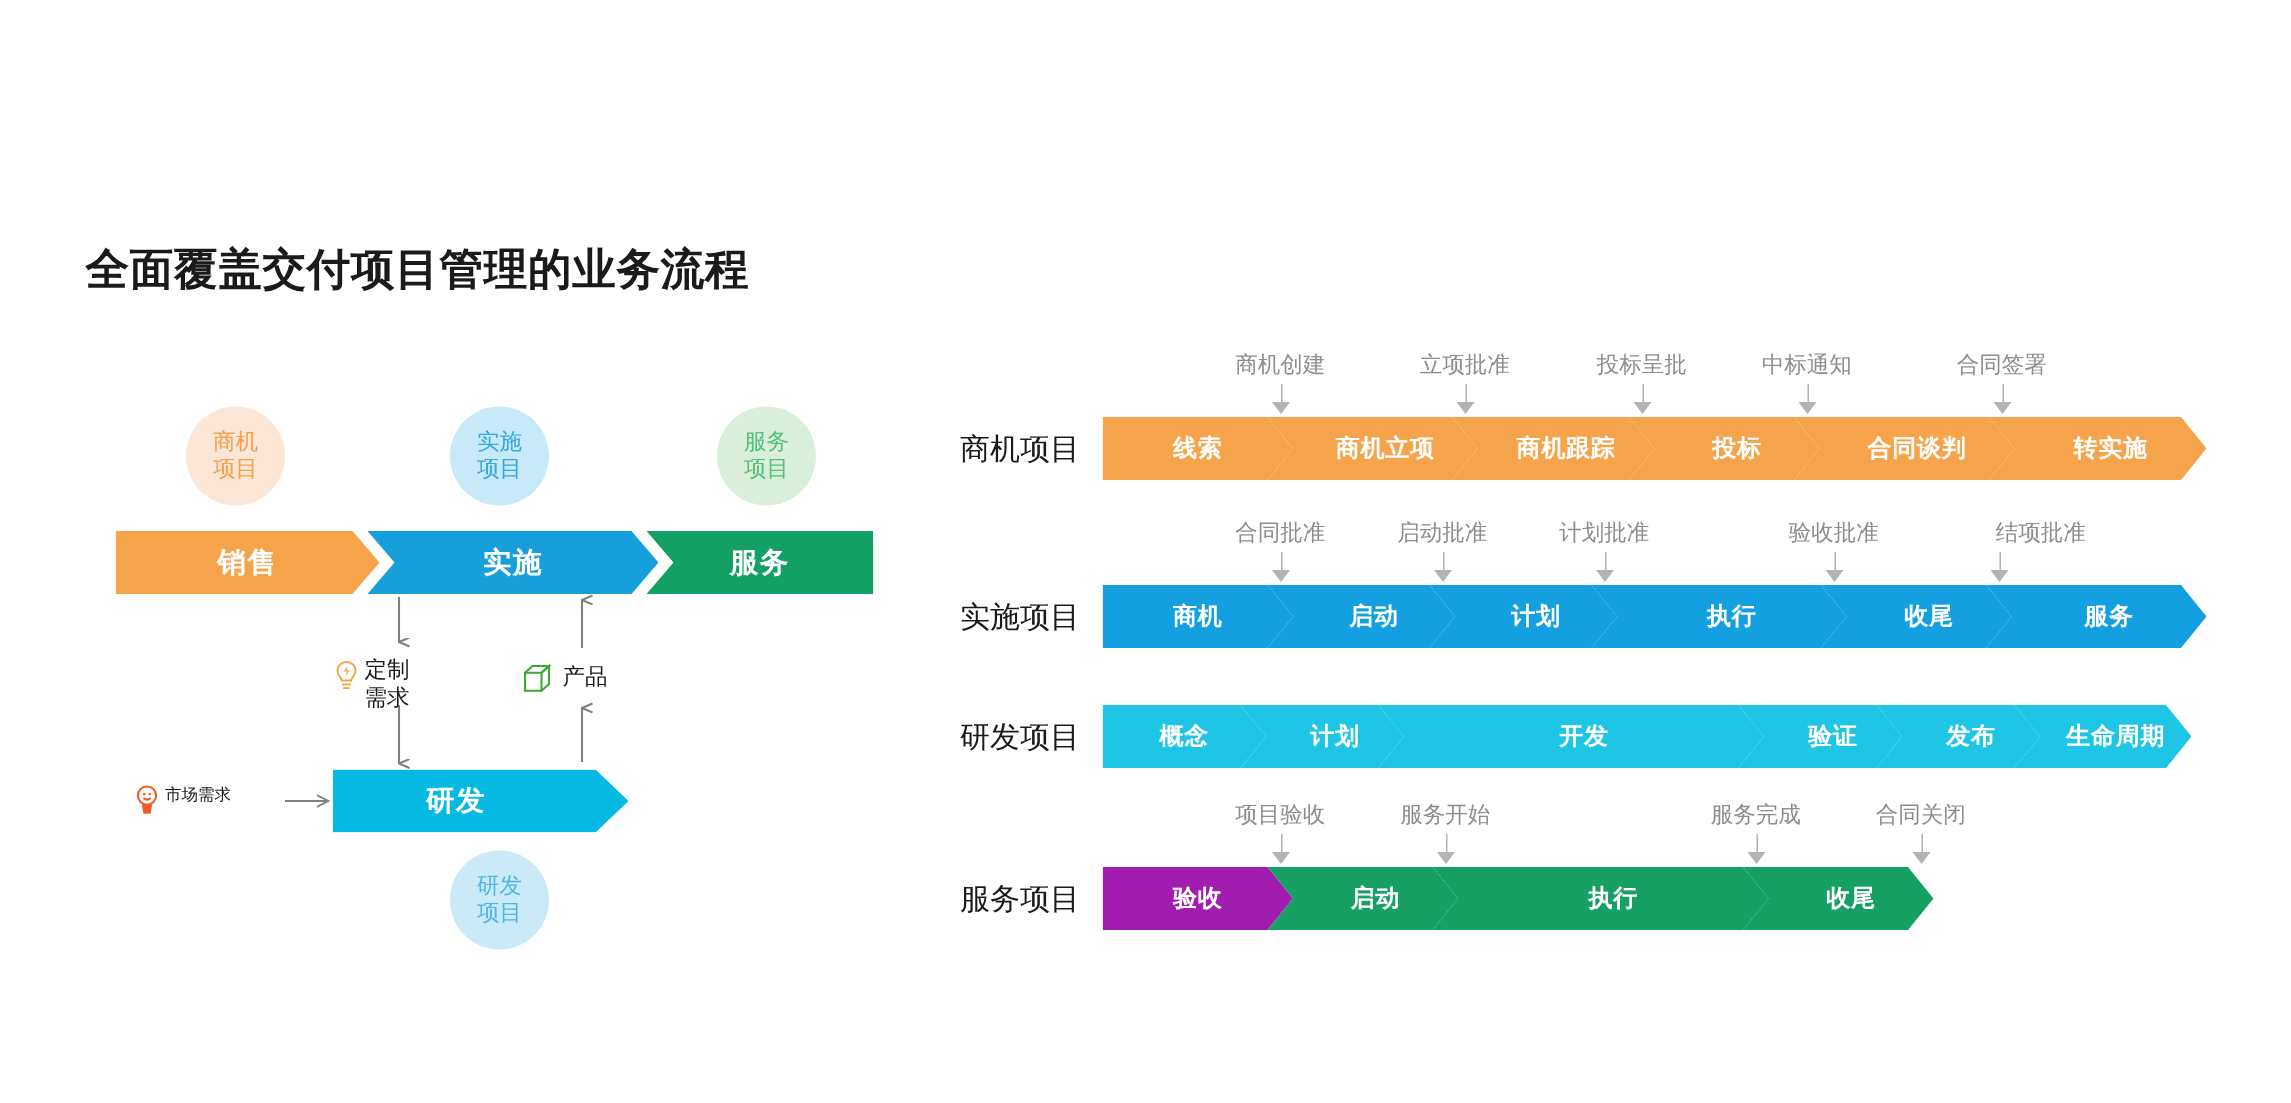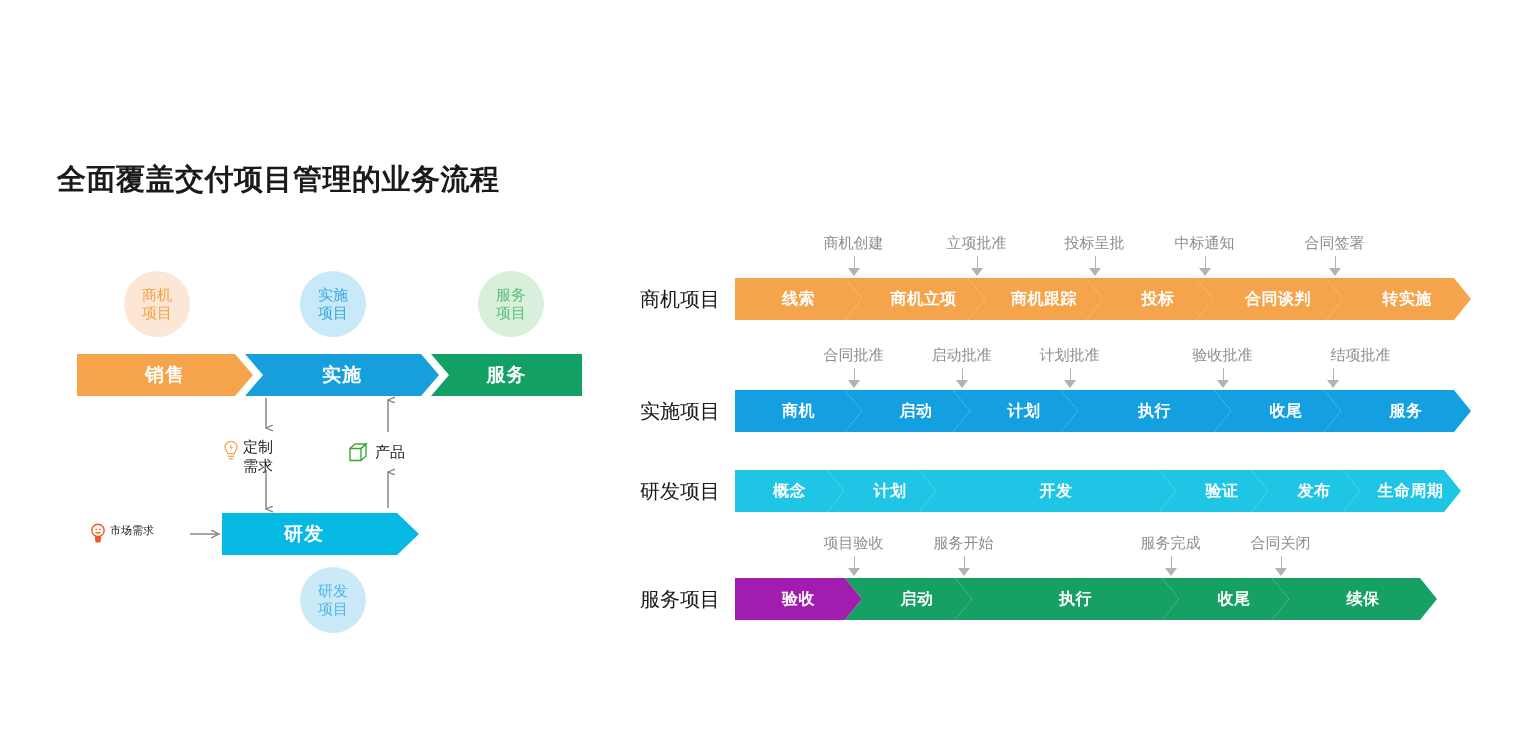--- a/index.html
+++ b/index.html
@@ -323,23 +323,20 @@
           </div>
           <div class="chev" style="left: 110px; width: 127px; background: rgb(22, 160, 100); clip-path: polygon(0px 0px, 110px 0px, 127px 50%, 110px 100%, 0px 100%, 17px 50%);">
             <span class="t" style="margin-left: 17px;">启动</span>
           </div>
           <div class="chev" style="left: 220px; width: 224px; background: rgb(22, 160, 100); clip-path: polygon(0px 0px, 207px 0px, 224px 50%, 207px 100%, 0px 100%, 17px 50%);">
             <span class="t" style="margin-left: 17px;">执行</span>
           </div>
           <div class="chev" style="left: 427px; width: 127px; background: rgb(22, 160, 100); clip-path: polygon(0px 0px, 110px 0px, 127px 50%, 110px 100%, 0px 100%, 17px 50%);">
             <span class="t" style="margin-left: 17px;">收尾</span>
           </div>
-          <div class="chev" style="left: 537px; width: 165px; background: rgb(22, 160, 100); clip-path: polygon(0px 0px, 148px 0px, 165px 50%, 148px 100%, 0px 100%, 17px 50%);">
-            <span class="t" style="margin-left: 17px;">续保</span>
-          </div>
         </div>
         <div class="ann" style="left: 853.5px; top: 534px;">项目验收</div>
         <div class="ann-stem" style="left: 853.5px; top: 556px; height: 13px;"></div>
         <div class="ann-tip" style="left: 853.5px; top: 568px;"></div>
         <div class="ann" style="left: 963.5px; top: 534px;">服务开始</div>
         <div class="ann-stem" style="left: 963.5px; top: 556px; height: 13px;"></div>
         <div class="ann-tip" style="left: 963.5px; top: 568px;"></div>
         <div class="ann" style="left: 1170.5px; top: 534px;">服务完成</div>
         <div class="ann-stem" style="left: 1170.5px; top: 556px; height: 13px;"></div>
         <div class="ann-tip" style="left: 1170.5px; top: 568px;"></div>

